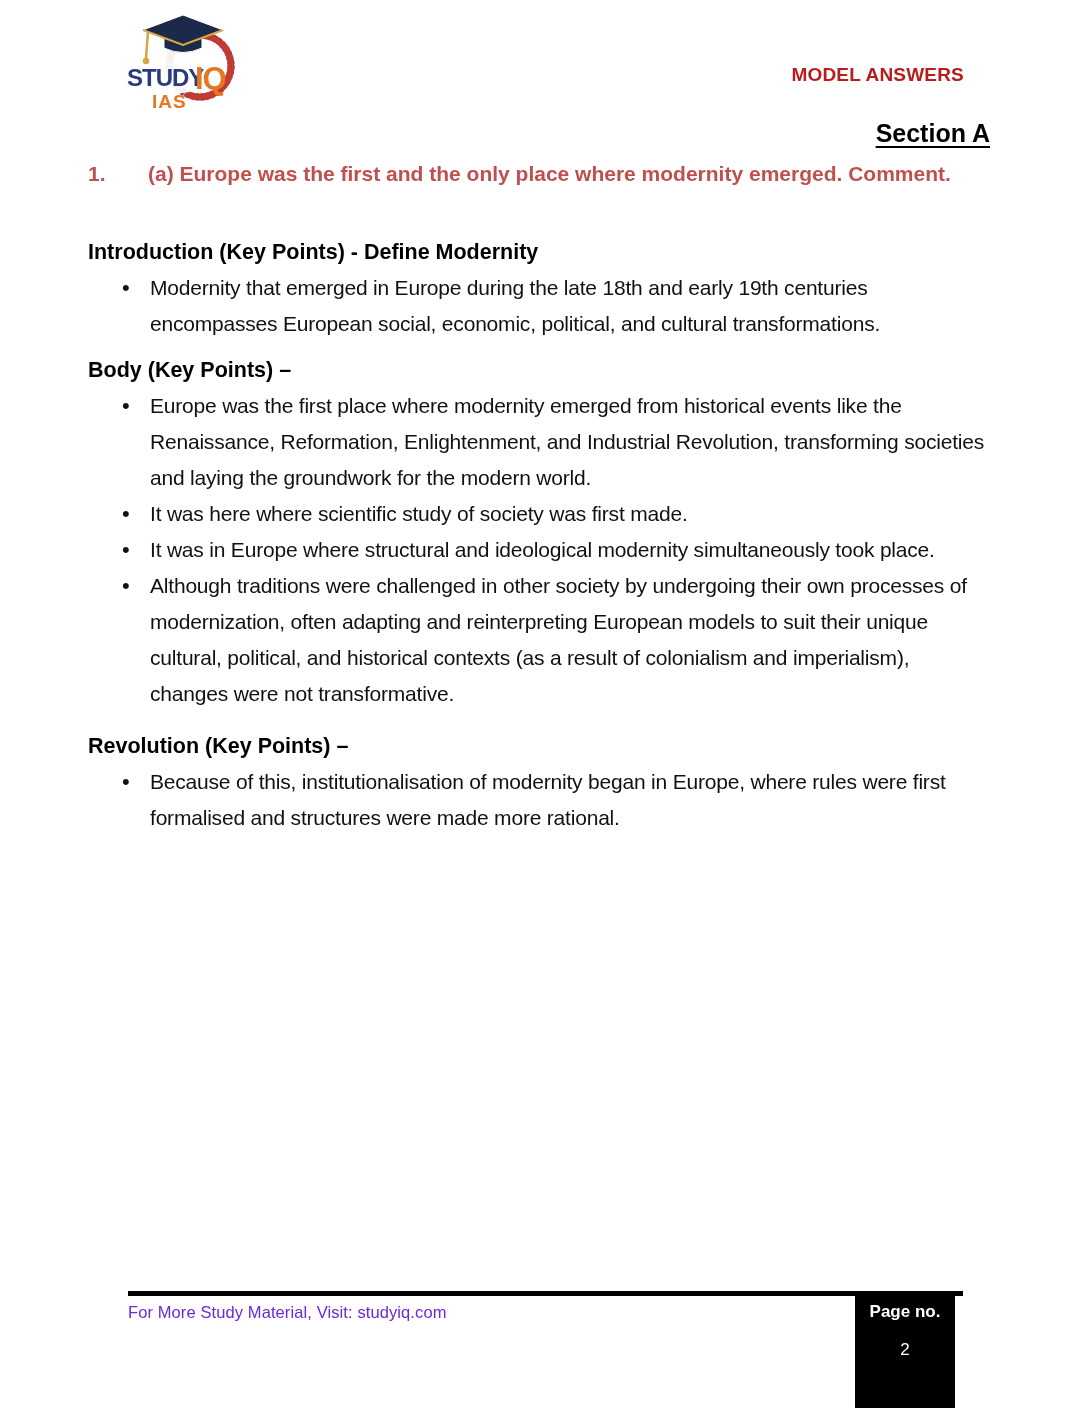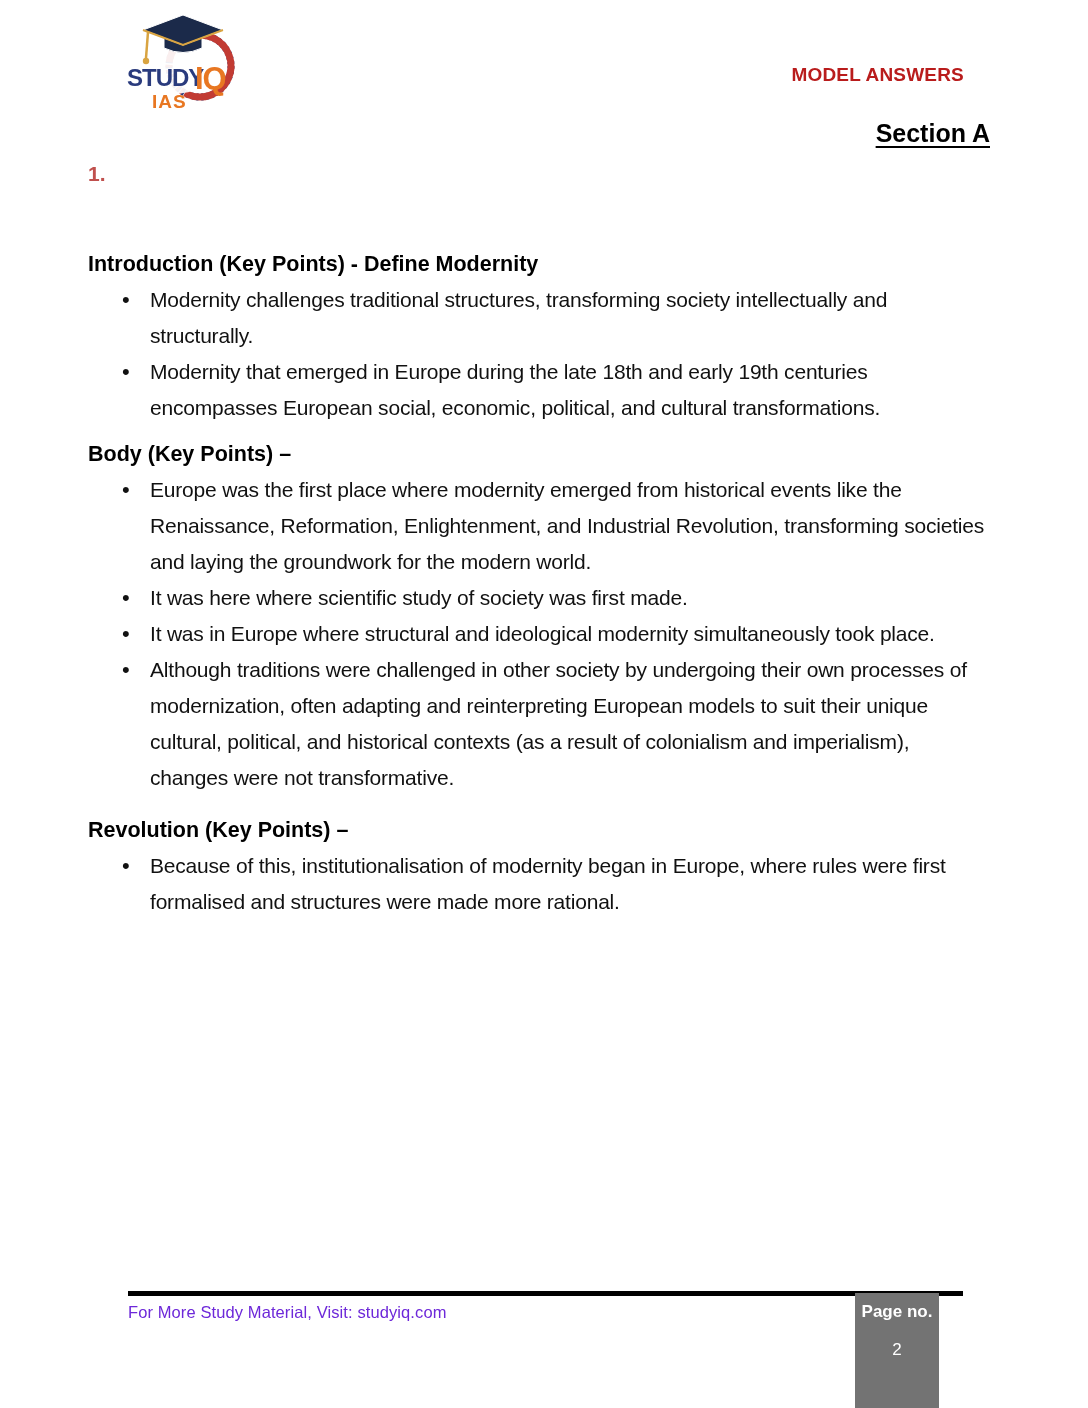--- a/index.html
+++ b/index.html
@@ -59,21 +59,21 @@
   }
   .question-number { width: 60px; flex: 0 0 60px; }
 
   .answer-section { margin-top: 0; }
   .answer-section .sec-head {
     font-size: 21.5px;
     font-weight: bold;
     color: #000000;
     line-height: 36px;
   }
-  .sec-gap-intro { margin-top: 56px; }
+  .sec-gap-intro { margin-top: 44px; }
   .sec-gap-body { margin-top: 10px; }
   .sec-gap-conclusion { margin-top: 16px; }
 
   ul.bullets { list-style: none; }
   ul.bullets li {
     position: relative;
     padding-left: 62px;
     font-size: 21px;
     line-height: 36px;
     letter-spacing: -0.2px;
@@ -103,23 +103,23 @@
     left: 128px;
     top: 1303px;
     font-size: 16.5px;
     color: #6d28d9;
     letter-spacing: 0.1px;
   }
   .page-number-box {
     position: absolute;
     left: 855px;
     top: 1293px;
-    width: 84px;
+    width: 100px;
     height: 115px;
-    background: #737373;
+    background: #000000;
     color: #ffffff;
     text-align: center;
   }
   .page-no-label {
     margin-top: 9px;
     font-size: 17px;
     font-weight: bold;
   }
   .page-number-value {
     margin-top: 18px;
@@ -153,26 +153,26 @@
   </svg>
 
   <div class="model-answers">MODEL ANSWERS</div>
 
   <div class="content">
 
     <div class="section-title">Section A</div>
 
     <div class="question-row" style="color:#C0504D;">
       <span class="question-number">1.</span>
+      <span class="question-text">(a) Europe was the first and the only place where modernity emerged. Comment.</span>
     </div>
 
     <div class="answer-section sec-gap-intro">
       <div class="sec-head">Introduction (Key Points) - Define Modernity</div>
       <ul class="bullets">
-        <li>Modernity challenges traditional structures, transforming society intellectually and structurally.</li>
         <li>Modernity that emerged in Europe during the late 18th and early 19th centuries encompasses European social, economic, political, and cultural transformations.</li>
       </ul>
     </div>
 
     <div class="answer-section sec-gap-body">
       <div class="sec-head">Body (Key Points) –</div>
       <ul class="bullets">
         <li>Europe was the first place where modernity emerged from historical events like the Renaissance, Reformation, Enlightenment, and Industrial Revolution, transforming societies and laying the groundwork for the modern world.</li>
         <li>It was here where scientific study of society was first made.</li>
         <li>It was in Europe where structural and ideological modernity simultaneously took place.</li>

